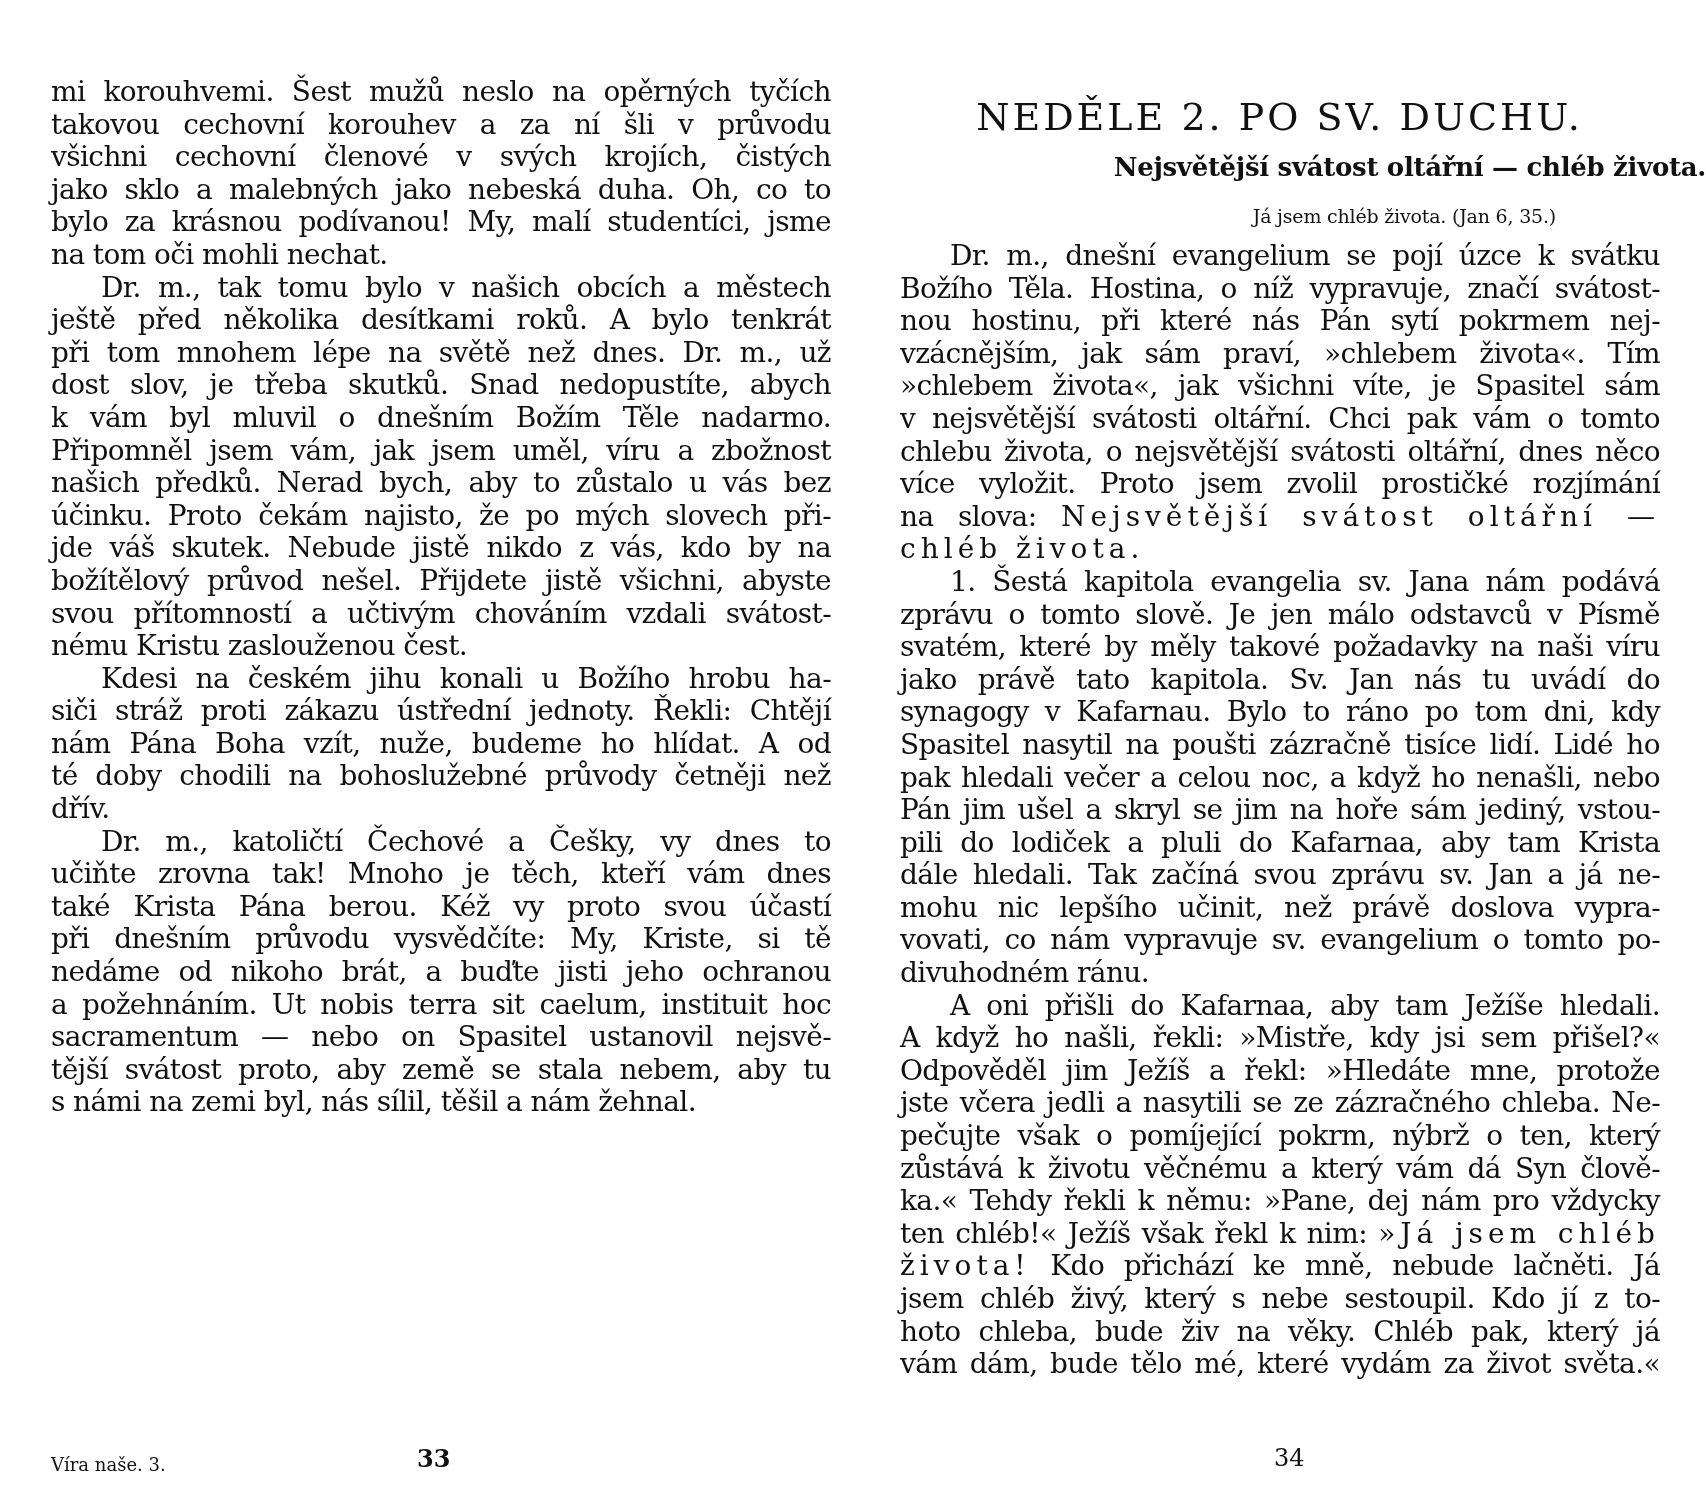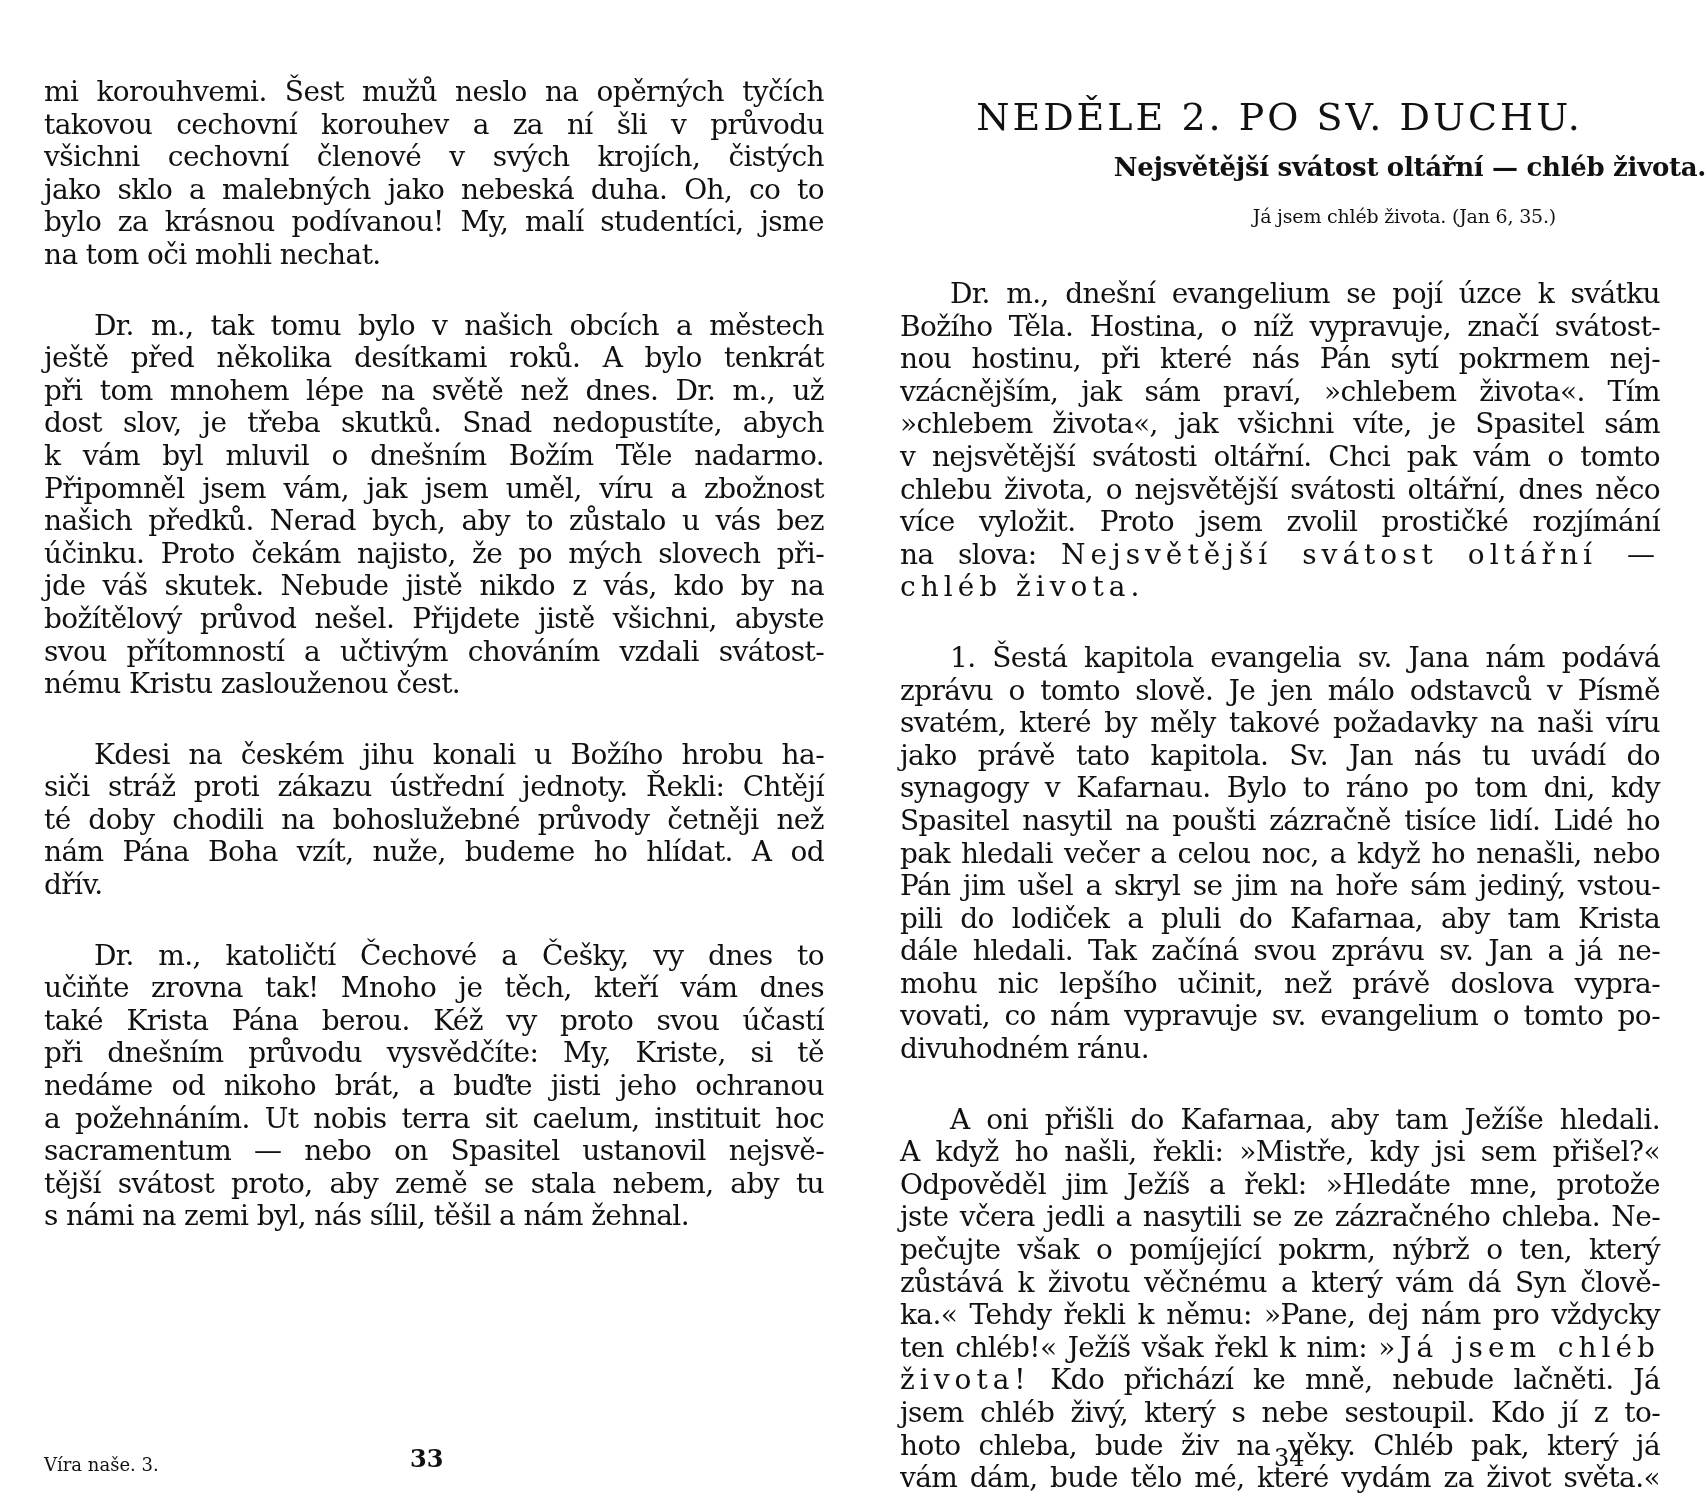--- a/index.html
+++ b/index.html
@@ -1,27 +1,27 @@
 <!DOCTYPE html>
 <html><head>
 <meta charset="utf-8">
 <style>
   html, body { margin:0; padding:0; background:#ffffff; }
   body { width:1706px; height:1500px; position:relative; overflow:hidden;
          font-family:"DejaVu Serif", serif; color:#111; }
   .page { position:absolute; top:0; height:1500px; }
-  .page.left { left:0; width:853px;padding-left:36px; }
+  .page.left { left:7px; width:853px;padding-left:36px; }
   .page.right { left:853px; width:853px; }
   .lines { position:absolute; }
   .left .lines { left:44px; top:76px; width:780px; }
   .line { display:block; font-size:28px; line-height:32.6px; height:32.6px;
           white-space:nowrap; text-align:justify; text-align-last:justify;
           letter-spacing:-0.6px; transform-origin:left top; }
   .line.last { text-align-last:left; }
-  .line.indent { padding-left:50px;margin-top:38px; }
+  .line.indent { padding-left:50px; }
   .line.right-aligned { text-align-last:right; padding-right:80px; }
   .spaced { letter-spacing:5px; }
   .title { position:absolute; left:0; right:0; top:70px; text-align:center;
            font-size:38px; letter-spacing:3px; font-weight:normal; }
   .subtitle { position:absolute; left:0; right:0; top:152px; text-align:right;
               font-size:26px; font-weight:bold; letter-spacing:-0.3px; }
   .motto { position:absolute; right:150px; top:205px; font-size:19px; letter-spacing:-0.2px;text-align:right; }
   .right .body { position:absolute; left:47px; top:240px; width:760px; }
   .footer-left { position:absolute; left:44px; top:1454px; font-size:18px;text-align:right; }
   .pageno { position:absolute; top:1444px; font-size:24px; }
@@ -46,22 +46,22 @@
       <span class="line">k vám byl mluvil o dnešním Božím Těle nadarmo.</span>
       <span class="line">Připomněl jsem vám, jak jsem uměl, víru a zbožnost</span>
       <span class="line">našich předků. Nerad bych, aby to zůstalo u vás bez</span>
       <span class="line">účinku. Proto čekám najisto, že po mých slovech při-</span>
       <span class="line">jde váš skutek. Nebude jistě nikdo z vás, kdo by na</span>
       <span class="line">božítělový průvod nešel. Přijdete jistě všichni, abyste</span>
       <span class="line">svou přítomností a učtivým chováním vzdali svátost-</span>
       <span class="line last">nému Kristu zaslouženou čest.</span>
       <span class="line indent">Kdesi na českém jihu konali u Božího hrobu ha-</span>
       <span class="line">siči stráž proti zákazu ústřední jednoty. Řekli: Chtějí</span>
+      <span class="line">nám Pána Boha vzít, nuže, budeme ho hlídat. A od</span>
       <span class="line">té doby chodili na bohoslužebné průvody četněji než</span>
-      <span class="line">nám Pána Boha vzít, nuže, budeme ho hlídat. A od</span>
       <span class="line last">dřív.</span>
       <span class="line indent">Dr. m., katoličtí Čechové a Češky, vy dnes to</span>
       <span class="line">učiňte zrovna tak! Mnoho je těch, kteří vám dnes</span>
       <span class="line">také Krista Pána berou. Kéž vy proto svou účastí</span>
       <span class="line">při dnešním průvodu vysvědčíte: My, Kriste, si tě</span>
       <span class="line">nedáme od nikoho brát, a buďte jisti jeho ochranou</span>
       <span class="line">a požehnáním. Ut nobis terra sit caelum, instituit hoc</span>
       <span class="line">sacramentum — nebo on Spasitel ustanovil nejsvě-</span>
       <span class="line">tější svátost proto, aby země se stala nebem, aby tu</span>
       <span class="line last">s námi na zemi byl, nás sílil, těšil a nám žehnal.</span>

